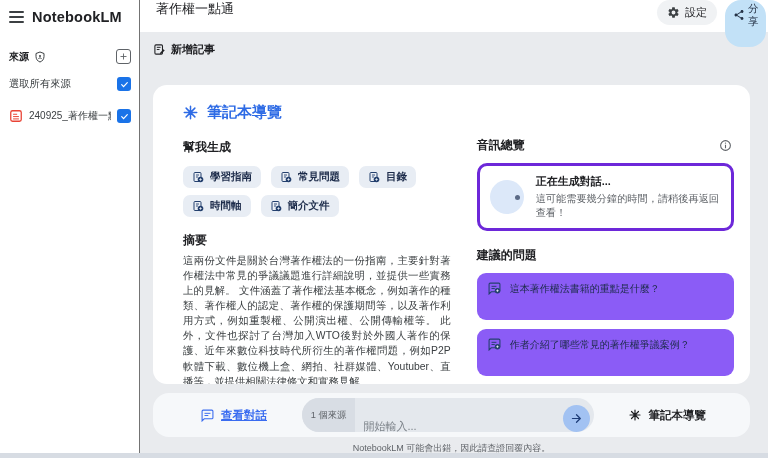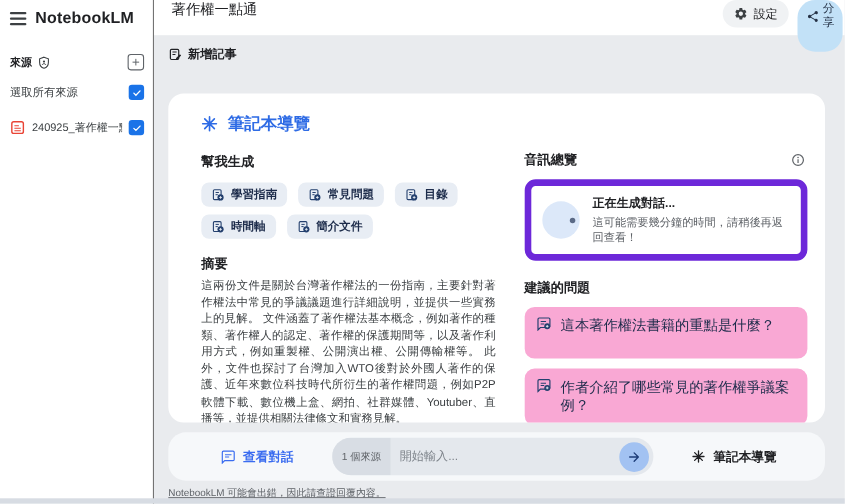--- a/index.html
+++ b/index.html
@@ -49,42 +49,42 @@
   .gen-heading { margin-top:17px; }
   .gen-buttons { display:flex; flex-wrap:wrap; gap:7px 10px; margin-top:10px; }
   .gen-btn { display:inline-flex; align-items:center; gap:6px; background:#e8edf4; border-radius:7px; padding:4px 9px; font-size:10.5px; font-weight:600; color:#1c2b4a; cursor:pointer; white-space:nowrap; }
   .gen-btn svg { width:12px; height:12px; color:#24406e; }
   .summary-heading { margin-top:15px; }
   .summary-text { font-size:10.4px; line-height:1.45; color:#3c4043; margin-top:4px; text-align:justify; }
 
   .audio-row { display:flex; align-items:center; justify-content:space-between; margin-top:15px; padding-right:2px; }
   .info-btn { display:flex; cursor:pointer; }
   .info-btn svg { width:13px; height:13px; color:#5f6368; }
-  .audio-card { border:6px solid #6d28d9; border-radius:10px; padding:8px 10px; display:flex; align-items:center; gap:12px; margin-top:9px; }
+  .audio-card { border:3px solid #6d28d9; border-radius:10px; padding:8px 10px; display:flex; align-items:center; gap:12px; margin-top:9px; }
   .spinner { width:34px; height:34px; min-width:34px; border-radius:50%; background:#dce8f9; position:relative; }
   .spinner .dot { position:absolute; right:4px; top:50%; margin-top:-2.5px; width:5px; height:5px; border-radius:50%; background:#5b6a86; }
   .audio-status-title { font-size:11px; font-weight:700; color:#202124; }
   .audio-status-sub { font-size:10.2px; color:#5f6368; margin-top:3px; }
   .questions-heading { margin-top:16px; }
-  .question-card { background:#f9a8d4; border-radius:9px; padding:9px 11px; display:flex; gap:9px; align-items:flex-start; margin-top:9px; min-height:47px; font-size:13px; line-height:1.3; color:#1c2b4a; cursor:pointer; }
+  .question-card { background:#8b5cf6; border-radius:9px; padding:9px 11px; display:flex; gap:9px; align-items:flex-start; margin-top:9px; min-height:47px; font-size:10px; line-height:1.3; color:#1c2b4a; cursor:pointer; }
   .question-card svg { width:13px; height:13px; min-width:13px; color:#24406e; }
 
   .chatbar { margin-top:9px; background:#f6f8fa; border-radius:16px; height:44px; min-height:44px; display:flex; align-items:center; padding:0 44px 0 48px; justify-content:space-between; }
-  .viewchat { display:flex; align-items:center; gap:7px; color:#3a6cf0; font-size:11.5px; font-weight:600; cursor:pointer; white-space:nowrap; }
+  .viewchat { display:flex; align-items:center; gap:7px; color:#3a6cf0; font-size:11.5px; font-weight:600; cursor:pointer; white-space:nowrap;text-decoration:underline; }
   .viewchat svg { width:13px; height:13px; min-width:13px; }
-  .chat-pill { display:flex; align-items:center; background:#e4e8ed; border-radius:17px; height:34px; width:292px; overflow:hidden; }
+  .chat-pill { display:flex; align-items:flex-end; background:#e4e8ed; border-radius:17px; height:34px; width:292px; overflow:hidden; }
   .source-count { background:#d8dde4; height:100%; display:flex; align-items:center; padding:0 9px; font-size:9.3px; color:#5f6368; white-space:nowrap; }
   .chat-input { flex:1; border:none; outline:none; background:transparent; font-size:11px; color:#202124; padding:0 8px; font-family:inherit; min-width:0; }
   .chat-input::placeholder { color:#7d838a; }
   .send-btn { width:27px; height:27px; min-width:27px; border-radius:50%; background:#a2c2f2; display:flex; align-items:center; justify-content:center; margin-right:4px; border:none; cursor:pointer; }
   .send-btn svg { width:13px; height:13px; }
   .guide-btn { display:flex; align-items:center; gap:8px; font-size:11.5px; font-weight:700; color:#202124; cursor:pointer; white-space:nowrap; }
   .guide-btn svg { width:12px; height:12px; color:#202124; }
 
-  .footnote { font-size:9px; color:#5f6368; padding:5px 0 3px;text-decoration:underline; }
+  .footnote { text-align:center; font-size:9px; color:#5f6368; padding:5px 0 3px; }
   .bottom-strip { position:absolute; left:0; right:0; bottom:0; height:5px; background:#d7dce3; z-index:5; }
 </style>
 </head>
 <body>
 
 <div class="app">
 
   <aside class="sidebar">
     <div class="brand-row">
       <div class="hamburger">

